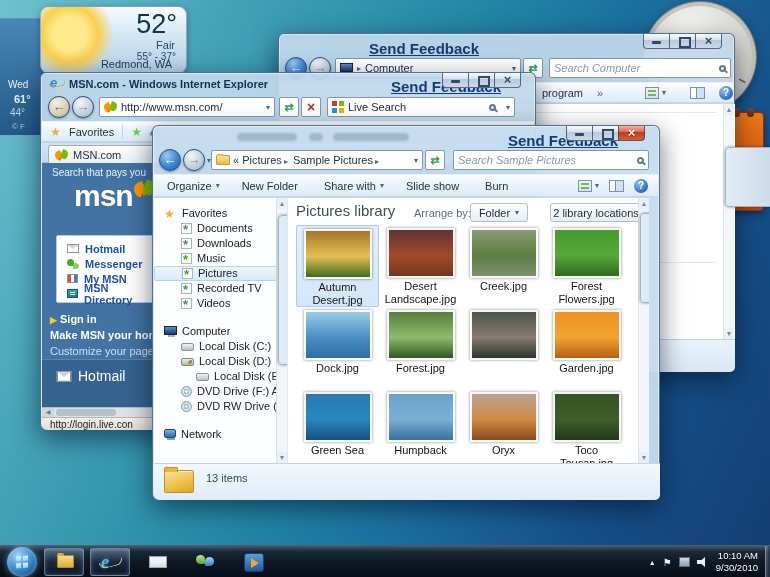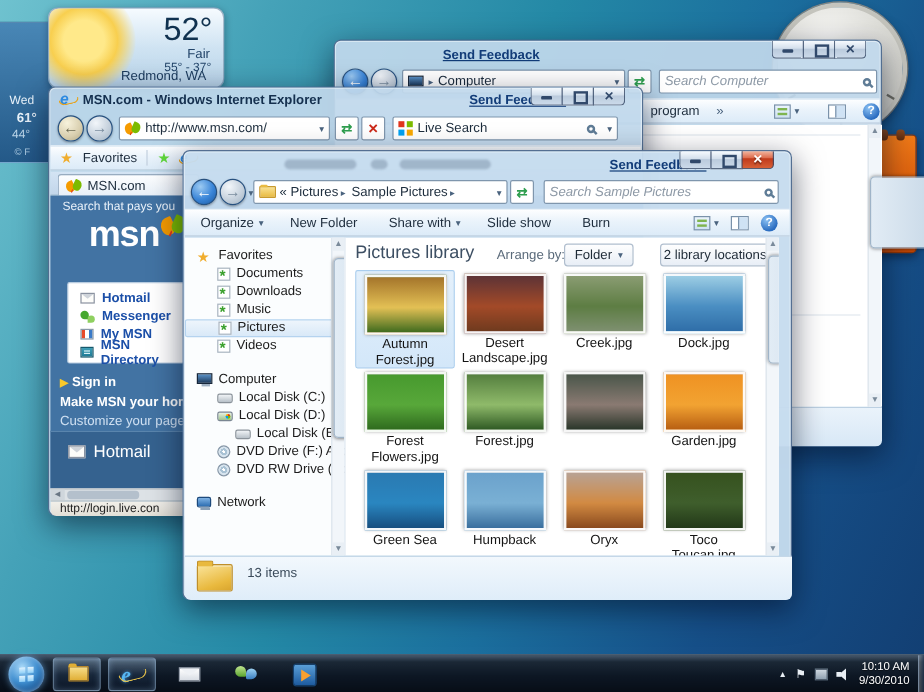--- a/index.html
+++ b/index.html
@@ -5,21 +5,21 @@
   * { margin:0; padding:0; box-sizing:border-box; }
   html,body { width:770px; height:577px; font-family:"Liberation Sans", sans-serif; }
   .desktop { position:relative; width:770px; height:577px; overflow:hidden;
     background:linear-gradient(115deg,#6fc2cf 0%,#45a2b8 22%,#2489a6 45%,#1b6f9e 62%,#164f88 80%,#123e72 100%); }
   .abs { position:absolute; }
 
   
   .win { position:absolute; border:1px solid rgba(45,75,115,.75); border-radius:6px;
     background:rgba(193,216,236,.93); box-shadow:0 0 0 1px rgba(255,255,255,.45) inset, 0 8px 26px rgba(0,10,30,.55); }
   .titlebar { position:absolute; left:0; right:0; top:0; height:22px; font-size:11px; color:#15304f; }
-  .sendfb { position:absolute; font-size:11px; color:#123c78; text-decoration:underline; font-weight:bold; }
+  .sendfb { position:absolute; font-size:15px; color:#123c78; text-decoration:underline; font-weight:bold; }
   .caps { position:absolute; display:flex; top:0; }
   .cap { width:27px; height:15px; border:1px solid rgba(50,70,100,.8); border-top:none; margin-left:-1px;
     background:linear-gradient(#f7fbff,#d3dfec 45%,#b9c9db 46%,#cbdaea); position:relative; }
   .cap:first-child { border-radius:0 0 0 4px; }
   .cap:last-child  { border-radius:0 0 4px 0; }
   .cap.close-red { background:linear-gradient(#f2b59f,#dd6b4d 40%,#c13a1b 45%,#d75f35); }
   .g-min::before { content:""; position:absolute; left:8px; bottom:4px; width:9px; height:3px; background:#30486a; border-radius:1px; }
   .cap.close-red.g-x::before, .g-x::before { content:"×"; position:absolute; left:0; right:0; top:-1px; text-align:center; font-size:13px; font-weight:bold; color:#31496b; }
   .cap.close-red.g-x::before { color:#fff; text-shadow:0 1px 1px rgba(0,0,0,.4); }
   .g-max::before { content:""; position:absolute; left:9px; top:3px; width:8px; height:7px; border:2px solid #31496b; }
@@ -423,20 +423,24 @@
           <div class="navitem" style="padding-left: 27px;">
             <span class="ic ic-library-item-icon"></span>
             <span>Music</span>
           </div>
           <div class="navitem selected" style="padding-left: 27px;">
             <span class="ic ic-library-item-icon"></span>
             <span>Pictures</span>
           </div>
           <div class="navitem" style="padding-left: 27px;">
             <span class="ic ic-library-item-icon"></span>
+            <span>Recorded TV</span>
+          </div>
+          <div class="navitem" style="padding-left: 27px;">
+            <span class="ic ic-library-item-icon"></span>
             <span>Videos</span>
           </div>
           <div class="navitem" style="margin-top: 13px;">
             <span class="ic ic-computer-icon"></span>
             <span>Computer</span>
           </div>
           <div class="navitem" style="padding-left: 27px;">
             <span class="ic ic-disk-icon"></span>
             <span>Local Disk (C:)</span>
           </div>
@@ -475,37 +479,37 @@
         <span>Folder</span>
           <span class="caret">▾</span>
       </div>
       <div class="abs" style="left:262px; top:5px; width:92px; height:19px; border:1px solid #b0bece; border-radius:3px; background:linear-gradient(#fefefe,#e8eef6);
            display:flex; align-items:center; justify-content:center; font-size:11px; color:#1e2a36;">
         <span>2 library locations</span>
       </div>
       <div class="filegrid" style="left:8px; top:27px; width:336px; height:238px;">
         <div class="file selected">
             <div class="thumb" style="background: linear-gradient(rgb(164, 116, 42), rgb(227, 192, 85) 55%, rgb(63, 107, 30));"></div>
-            <div class="flabel">Autumn Forest.jpg</div>
+            <div class="flabel">Autumn Desert.jpg</div>
           </div>
           <div class="file">
             <div class="thumb" style="background: linear-gradient(rgb(93, 51, 54), rgb(163, 74, 40) 55%, rgb(111, 58, 30));"></div>
             <div class="flabel">Desert Landscape.jpg</div>
           </div>
           <div class="file">
             <div class="thumb" style="background: linear-gradient(rgb(138, 156, 114), rgb(93, 125, 67) 55%, rgb(126, 144, 112));"></div>
             <div class="flabel">Creek.jpg</div>
           </div>
           <div class="file">
+            <div class="thumb" style="background: linear-gradient(rgb(71, 153, 46), rgb(88, 168, 58) 55%, rgb(47, 107, 30));"></div>
+            <div class="flabel">Forest Flowers.jpg</div>
+          </div>
+          <div class="file">
             <div class="thumb" style="background: linear-gradient(rgb(156, 205, 228), rgb(74, 142, 194) 55%, rgb(47, 110, 168));"></div>
             <div class="flabel">Dock.jpg</div>
-          </div>
-          <div class="file">
-            <div class="thumb" style="background: linear-gradient(rgb(71, 153, 46), rgb(88, 168, 58) 55%, rgb(47, 107, 30));"></div>
-            <div class="flabel">Forest Flowers.jpg</div>
           </div>
           <div class="file">
             <div class="thumb" style="background: linear-gradient(rgb(85, 127, 63), rgb(143, 186, 106) 55%, rgb(47, 90, 36));"></div>
             <div class="flabel">Forest.jpg</div>
           </div>
           <div class="file">
             <div class="thumb" style="background: linear-gradient(rgb(74, 86, 74), rgb(138, 122, 114) 55%, rgb(42, 54, 42));"></div>
           </div>
           <div class="file">
             <div class="thumb" style="background: linear-gradient(rgb(239, 146, 34), rgb(242, 163, 50) 55%, rgb(184, 95, 18));"></div>

